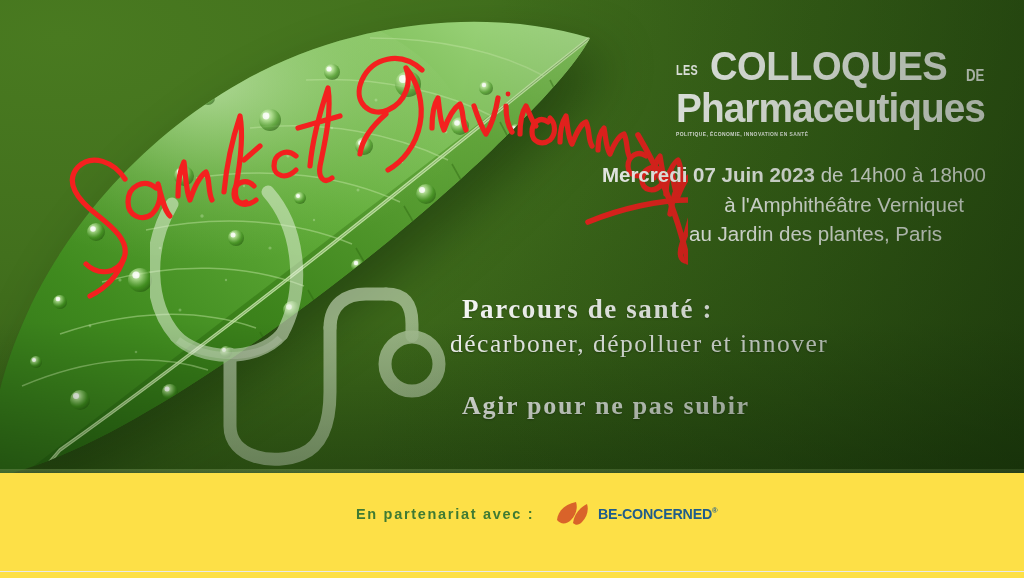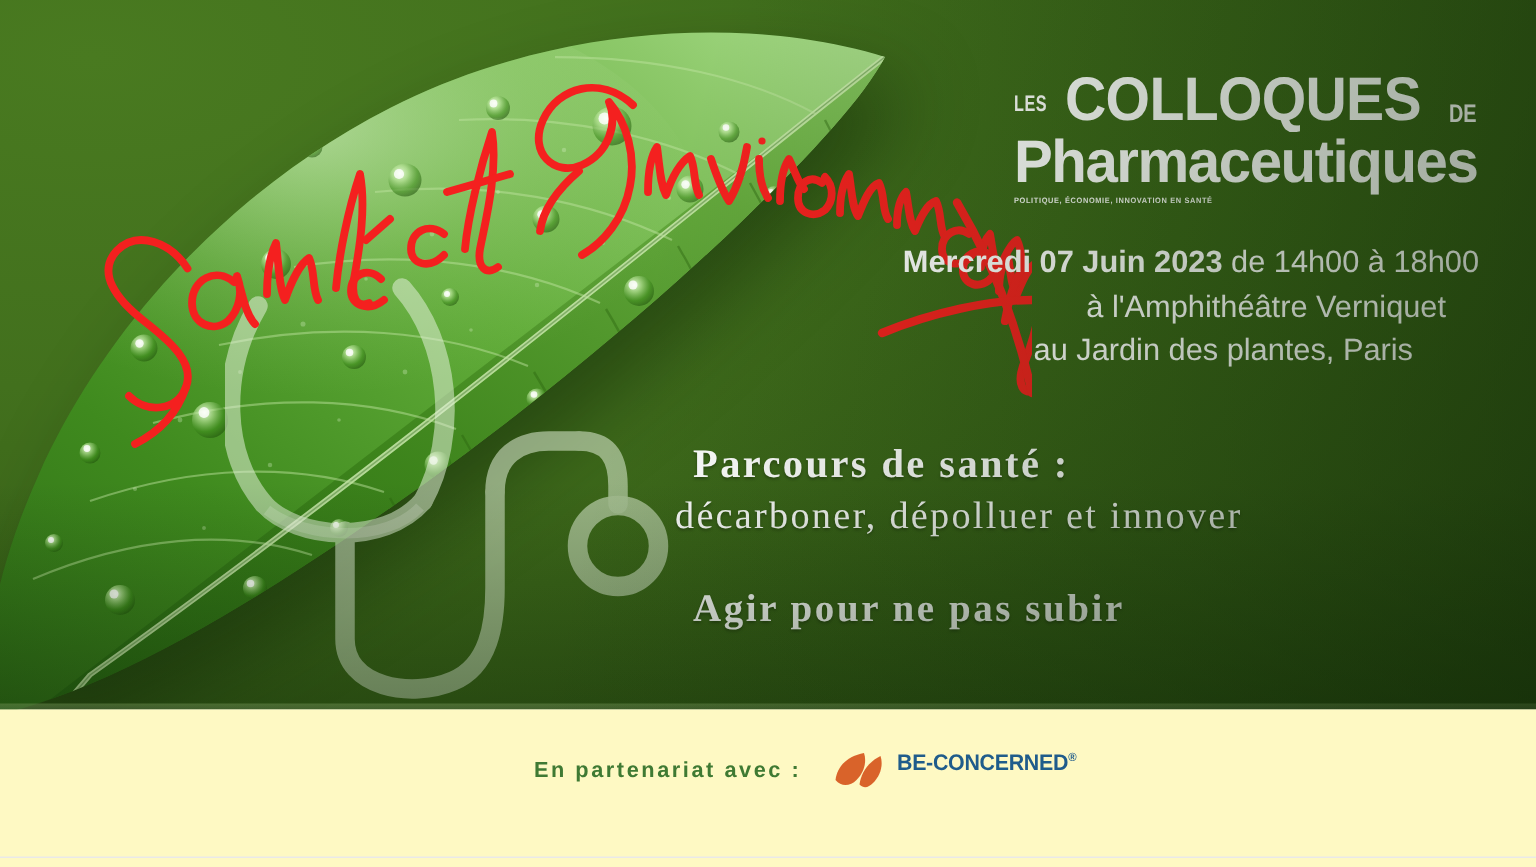--- a/index.html
+++ b/index.html
@@ -126,33 +126,33 @@
   }
   .h-l3{
     font-weight:700;font-size:26px;letter-spacing:1.7px;line-height:1.25;
     margin-top:30px;
     text-shadow:0 1px 2px rgba(0,0,0,.30);
   }
 
   
   .footer{
     position:absolute;left:0;top:473px;width:1024px;height:105px;
-    background:#fef9c3;
+    background:#fde047;
     display:flex;align-items:center;justify-content:center;gap:18px;
   }
   .footer-inner{
     display:flex;align-items:center;gap:20px;
     transform:translate(28px,-12px);
   }
   .partner-label{
     font-family:"Liberation Sans",sans-serif;
     font-weight:700;font-size:14.5px;letter-spacing:1.7px;
     color:#3f7a33;white-space:nowrap;
   }
-  .bc-logo{display:flex;gap:4px;}
+  .bc-logo{display:flex;align-items:center;gap:4px;}
   .bc-mark{width:40px;height:28px;display:block;}
   .bc-word{
     font-family:"Liberation Sans",sans-serif;
     font-weight:700;font-size:15px;letter-spacing:-.2px;
     color:#1f5c8b;white-space:nowrap;
     transform:scaleX(.95);transform-origin:left center;
   }
   .bc-word sup{font-size:8px;vertical-align:super;}
   .footer-rule{
     position:absolute;left:0;bottom:6px;width:100%;height:1px;

